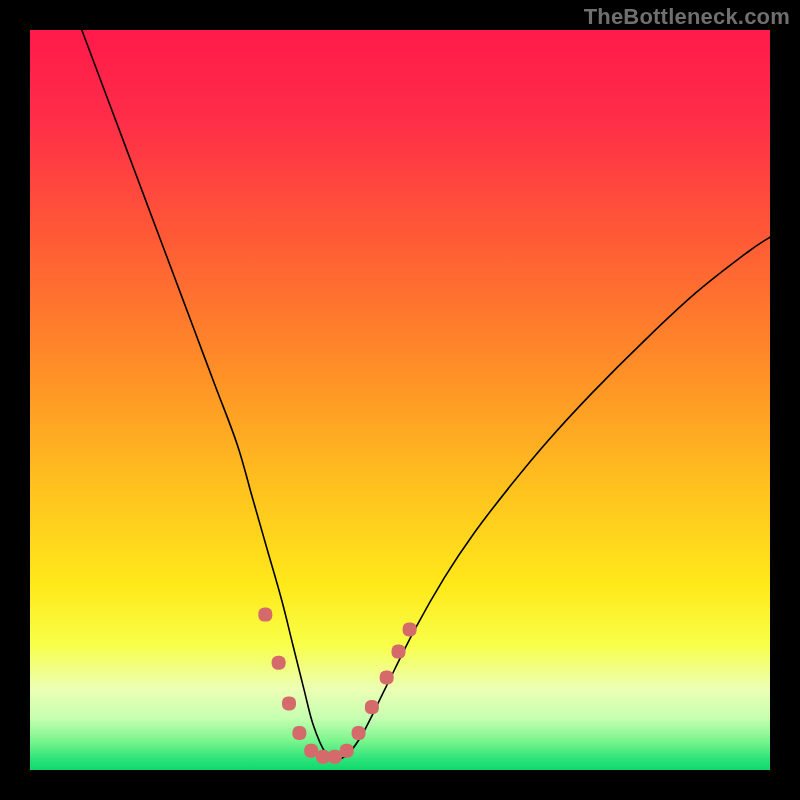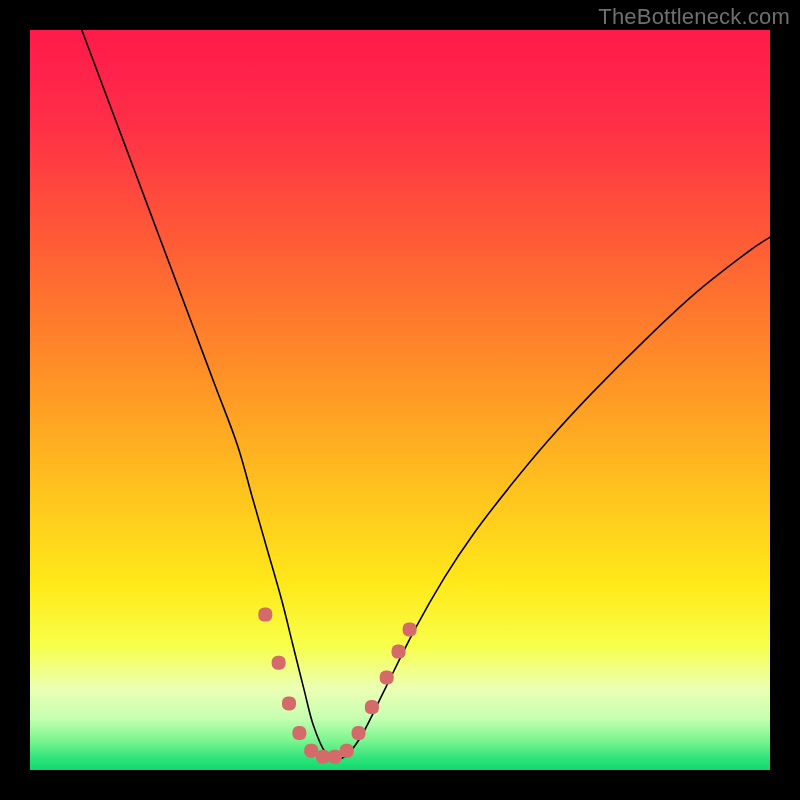--- a/index.html
+++ b/index.html
@@ -26,21 +26,21 @@
     width: 740px;
     height: 740px;
     overflow: hidden;
   }
   .watermark {
     position: absolute;
     top: 4px;
     right: 10px;
     color: #6f6f6f;
     font-size: 22px;
-    font-weight: 400;
+    font-weight: 700;
     letter-spacing: 0.2px;
     user-select: none;
   }
 </style>
 </head>
 <body>
 
 <div class="frame">
   <div class="watermark">TheBottleneck.com</div>
   <div class="plot">

